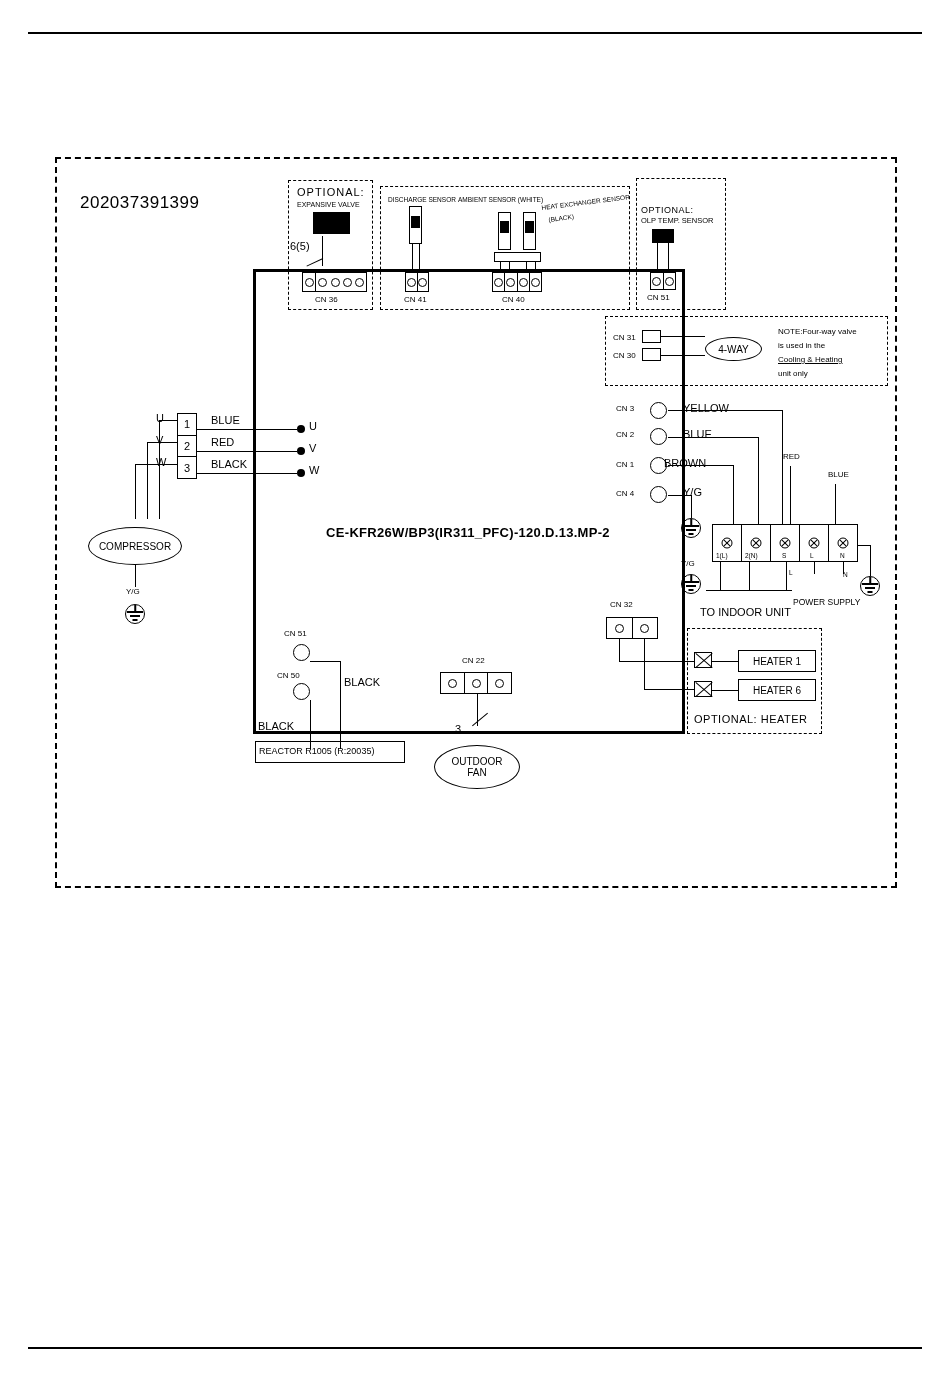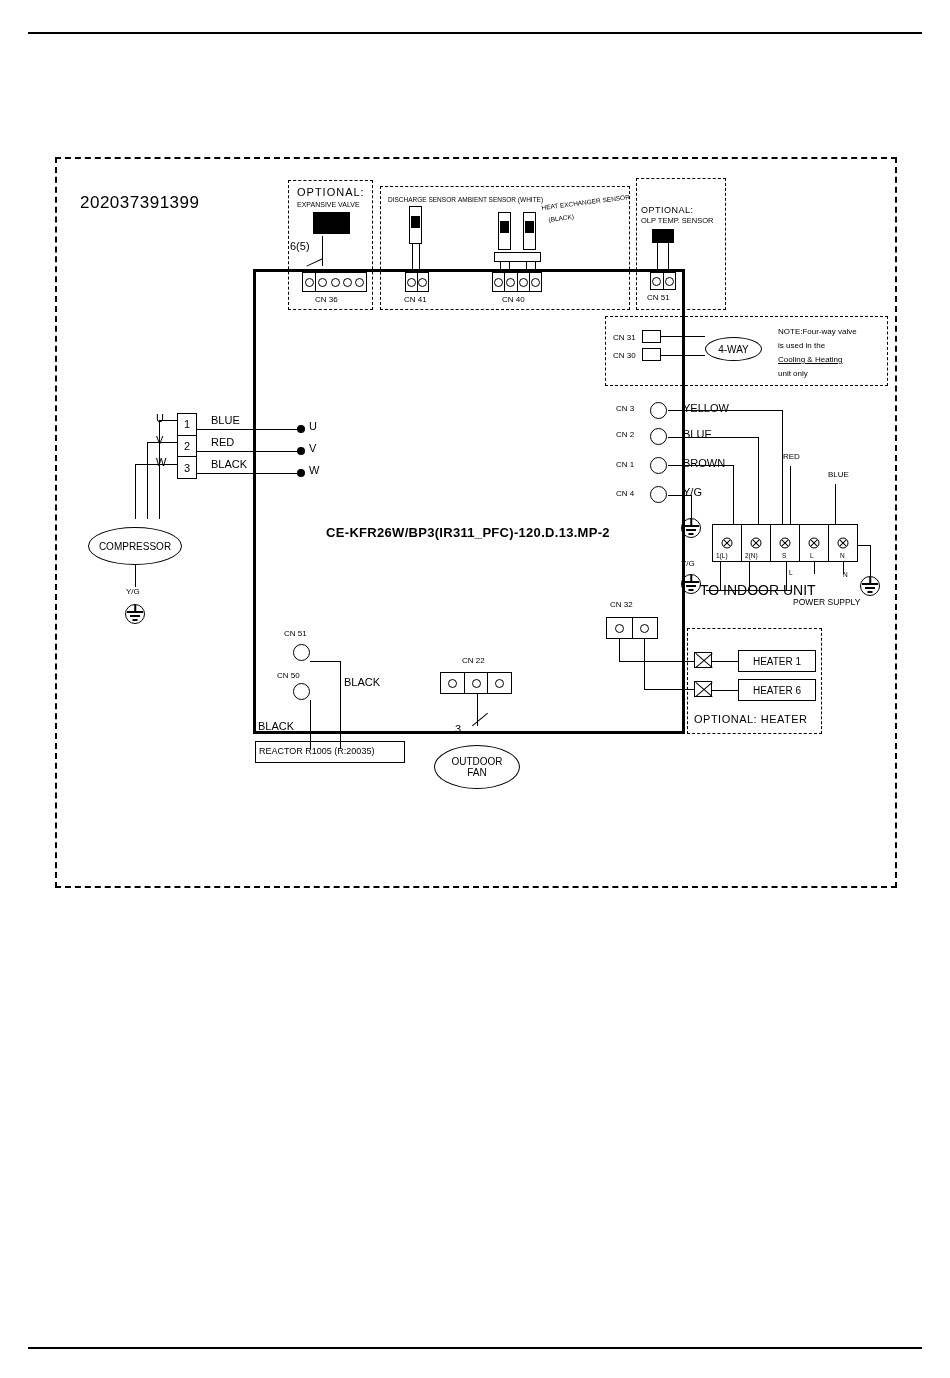--- a/index.html
+++ b/index.html
@@ -238,21 +238,21 @@
 <div class="lbl sm" style="left:616px;top:404px;">CN 3</div>
 <div class="circ" style="left:650px;top:402px;width:17px;height:17px;"></div>
 <div class="lbl" style="left:683px;top:402px;">YELLOW</div>
 
 <div class="lbl sm" style="left:616px;top:430px;">CN 2</div>
 <div class="circ" style="left:650px;top:428px;width:17px;height:17px;"></div>
 <div class="lbl" style="left:683px;top:428px;">BLUE</div>
 
 <div class="lbl sm" style="left:616px;top:460px;">CN 1</div>
 <div class="circ" style="left:650px;top:457px;width:17px;height:17px;"></div>
-<div class="lbl" style="left:683px;top:457px;">BROWN</div>
+<div class="lbl" style="left:664px;top:457px;">BROWN</div>
 
 <div class="lbl sm" style="left:616px;top:489px;">CN 4</div>
 <div class="circ" style="left:650px;top:486px;width:17px;height:17px;"></div>
 <div class="lbl" style="left:683px;top:486px;">Y/G</div>
 
 <div class="ln lnh" style="left:668px;top:410px;width:114px;"></div>
 <div class="ln lnv" style="left:782px;top:410px;height:115px;"></div>
 <div class="ln lnh" style="left:668px;top:437px;width:90px;"></div>
 <div class="ln lnv" style="left:758px;top:437px;height:88px;"></div>
 <div class="ln lnh" style="left:668px;top:465px;width:65px;"></div>
@@ -294,21 +294,21 @@
 <div class="lbl xs" style="left:782px;top:552px;">S</div>
 <div class="lbl xs" style="left:810px;top:552px;">L</div>
 <div class="lbl xs" style="left:840px;top:552px;">N</div>
 
 <div class="ln lnv" style="left:720px;top:562px;height:28px;"></div>
 <div class="ln lnv" style="left:749px;top:562px;height:28px;"></div>
 <div class="ln lnv" style="left:786px;top:562px;height:28px;"></div>
 <div class="ln lnv" style="left:814px;top:562px;height:12px;"></div>
 <div class="ln lnv" style="left:843px;top:562px;height:12px;"></div>
 <div class="ln lnh" style="left:706px;top:590px;width:86px;"></div>
-<div class="lbl xs" style="left:700px;top:582px;font-size:14px;">TO  INDOOR  UNIT</div>
+<div class="lbl xs" style="left:700px;top:606px;font-size:11px;">TO  INDOOR  UNIT</div>
 <div class="lbl xs" style="left:793px;top:598px;font-size:8.5px;">POWER  SUPPLY</div>
 <div class="lbl xs" style="left:789px;top:569px;">L</div>
 <div class="lbl xs" style="left:843px;top:571px;">N</div>
 
 <div class="gndc" style="left:860px;top:576px;"></div>
 <div class="gnd" style="left:860px;top:577px;">
   <div class="stem"></div>
     <div class="g1"></div>
     <div class="g2"></div>
     <div class="g3"></div>

